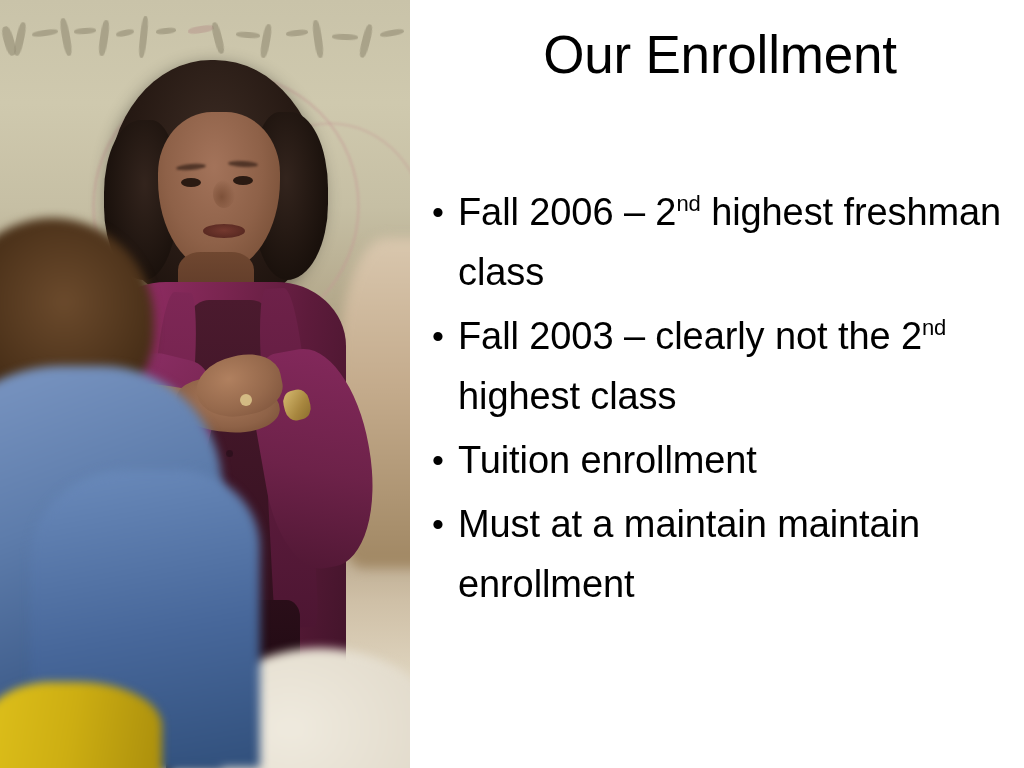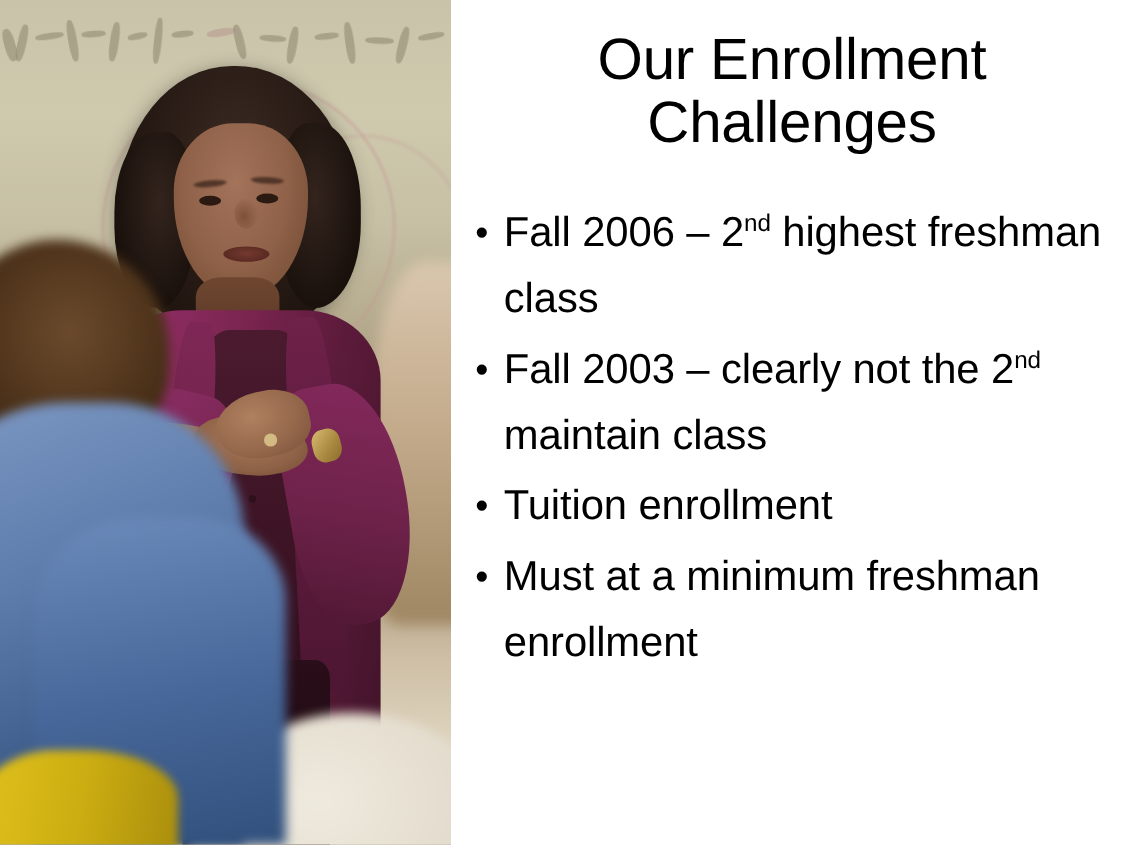--- a/index.html
+++ b/index.html
@@ -453,41 +453,40 @@
     <div class="fg-head"></div>
     <div class="fg-blue"></div>
     <div class="fg-blue2"></div>
     <div class="fg-yellow"></div>
   </div>
 
   <div id="content">
 
     <div id="title">
       <div>Our Enrollment</div>
-      <div>Challenges</div>
     </div>
 
     <div id="bullets">
 
       <div class="bullet-row">
         <span class="bullet-mark">•</span>
         <span class="bullet-text"><span>Fall 2006 – 2</span><sup>nd</sup><span> highest freshman class</span></span>
       </div>
 
       <div class="bullet-row">
         <span class="bullet-mark">•</span>
-        <span class="bullet-text"><span>Fall 2003 – clearly not the 2</span><sup>nd</sup><span> maintain class</span></span>
+        <span class="bullet-text"><span>Fall 2003 – clearly not the 2</span><sup>nd</sup><span> highest class</span></span>
       </div>
 
       <div class="bullet-row">
         <span class="bullet-mark">•</span>
         <span class="bullet-text"><span>Tuition enrollment</span><sup></sup><span></span></span>
       </div>
 
       <div class="bullet-row">
         <span class="bullet-mark">•</span>
-        <span class="bullet-text"><span>Must at a minimum freshman enrollment</span><sup></sup><span></span></span>
+        <span class="bullet-text"><span>Must at a maintain maintain enrollment</span><sup></sup><span></span></span>
       </div>
 
     </div>
 
   </div>
 </div>
 
 </body></html>

